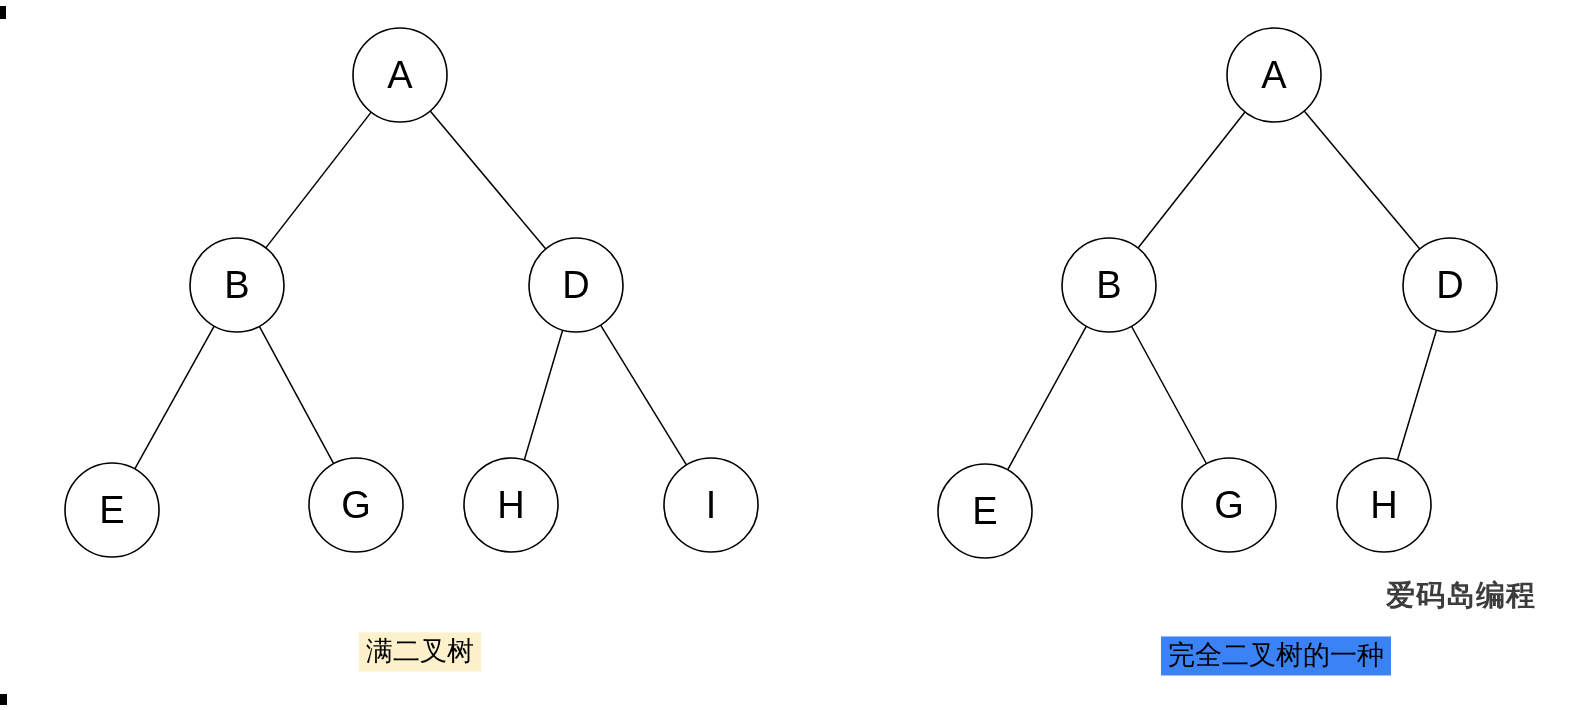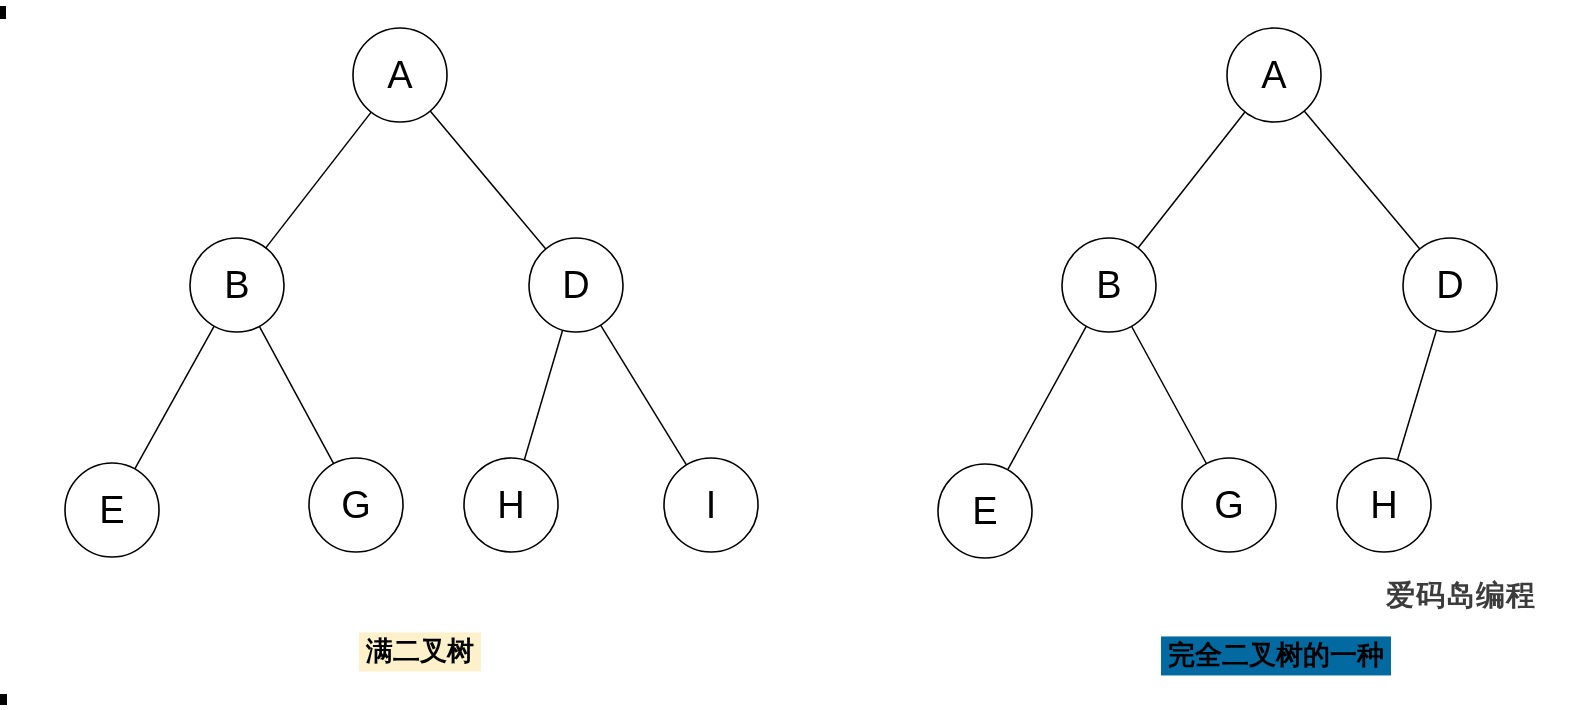--- a/index.html
+++ b/index.html
@@ -35,21 +35,21 @@
   }
   .tree-edge {
     stroke: #000000;
     stroke-width: 1.5;
   }
   .caption {
     position: absolute;
     transform: translate(-50%, -50%);
     color: #000000;
     font-size: 27px;
-    font-weight: 700;
+    font-weight: 400;
     line-height: 1.3;
     padding: 2px 7px;
     white-space: nowrap;
     font-family: "Liberation Sans", sans-serif;
   }
   .watermark {
     position: absolute;
     transform: translate(-50%, -50%);
     font-size: 29px;
     font-weight: 600;
@@ -109,21 +109,21 @@
         <text x="985" y="511" dy="0.35em" class="node-label" fill="#000000">E</text>
         <circle cx="1229" cy="505" r="47" class="node-circle" fill="#ffffff" stroke="#000000"></circle>
         <text x="1229" y="505" dy="0.35em" class="node-label" fill="#000000">G</text>
         <circle cx="1384" cy="505" r="47" class="node-circle" fill="#ffffff" stroke="#000000"></circle>
         <text x="1384" y="505" dy="0.35em" class="node-label" fill="#000000">H</text>
       </g>
     </svg>
 
   <div class="caption" style="left: 420px; top: 652px; background: rgb(252, 241, 203);">满二叉树</div>
 
-  <div class="caption" style="left: 1276px; top: 656px; background: #0369a1;">完全二叉树的一种</div>
+  <div class="caption" style="left: 1276px; top: 656px; background: #3b82f6;">完全二叉树的一种</div>
 
   <div class="watermark" style="left: 1461px; top: 596px; color: rgb(60, 60, 60);">爱码岛编程</div>
 
   <div class="artifact artifact-top"></div>
 
   <div class="artifact artifact-bottom"></div>
 
 </div>
 
 </body></html>

